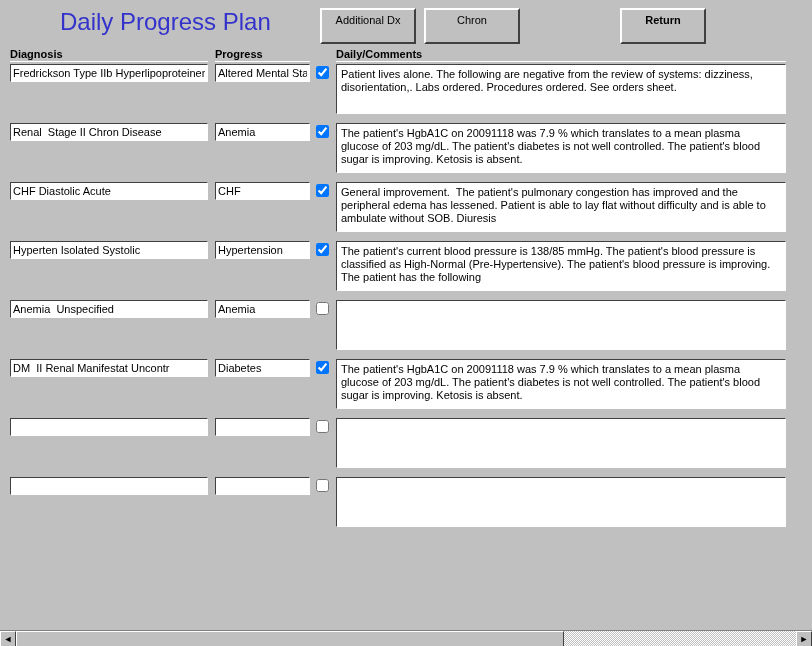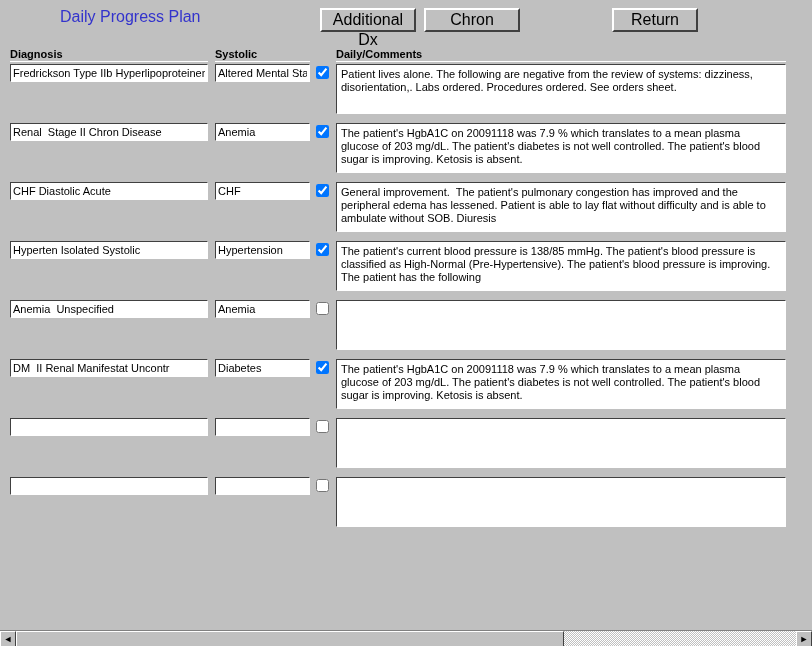--- a/index.html
+++ b/index.html
@@ -18,39 +18,39 @@
   }
   .header {
     position: absolute;
     top: 8px; left: 0; right: 0;
     height: 30px;
   }
   .title {
     position: absolute;
     left: 60px; top: 0;
     font-family: Arial, sans-serif;
-    font-size: 16px;
+    font-size: 24px;
     color: #3333cc;
     font-style: normal;
   }
   .btn {
     position: absolute;
-    height: 24px;
+    height: 36px;
     background: #c0c0c0;
     border-top: 2px solid #ffffff;
     border-left: 2px solid #ffffff;
     border-right: 2px solid #404040;
     border-bottom: 2px solid #404040;
-    font-size: 16px;
+    font-size: 11px;
     text-align: center;
     line-height: 20px;
     cursor: pointer;
     font-family: Arial, sans-serif;
   }
-  .btn.return { font-weight: normal; }
+  .btn.return { font-weight: bold; margin-left: 8px; }
   .col-header {
     position: absolute;
     font-weight: bold;
     font-size: 11px;
     color: #000;
   }
   .header-underline {
     position: absolute;
     height: 1px;
     background: #404040;
@@ -154,21 +154,21 @@
 <div class="window">
 
   <div class="header">
     <div class="title">Daily Progress Plan</div>
     <div class="btn" style="left:320px; width:96px;">Additional Dx</div>
     <div class="btn" style="left:424px; width:96px;">Chron</div>
     <div class="btn return" style="left:612px; width:86px;">Return</div>
   </div>
 
   <div class="col-header" style="left:10px; top:48px;">Diagnosis</div>
-  <div class="col-header" style="left:215px; top:48px;">Systolic</div>
+  <div class="col-header" style="left:215px; top:48px;">Progress</div>
   <div class="col-header" style="left:336px; top:48px;">Daily/Comments</div>
 
   <div class="header-underline" style="left:10px; top:61px; width:198px;"></div>
   <div class="header-underline" style="left:215px; top:61px; width:95px;"></div>
   <div class="header-underline" style="left:336px; top:61px; width:450px;"></div>
 
   <div class="row" style="top:64px;">
     <input class="dx-input" value="Fredrickson Type IIb Hyperlipoproteinem" style="">
     <input class="cat-input" value="Altered Mental Sta" style="">
     <input class="chk" type="checkbox" checked="" style="">

